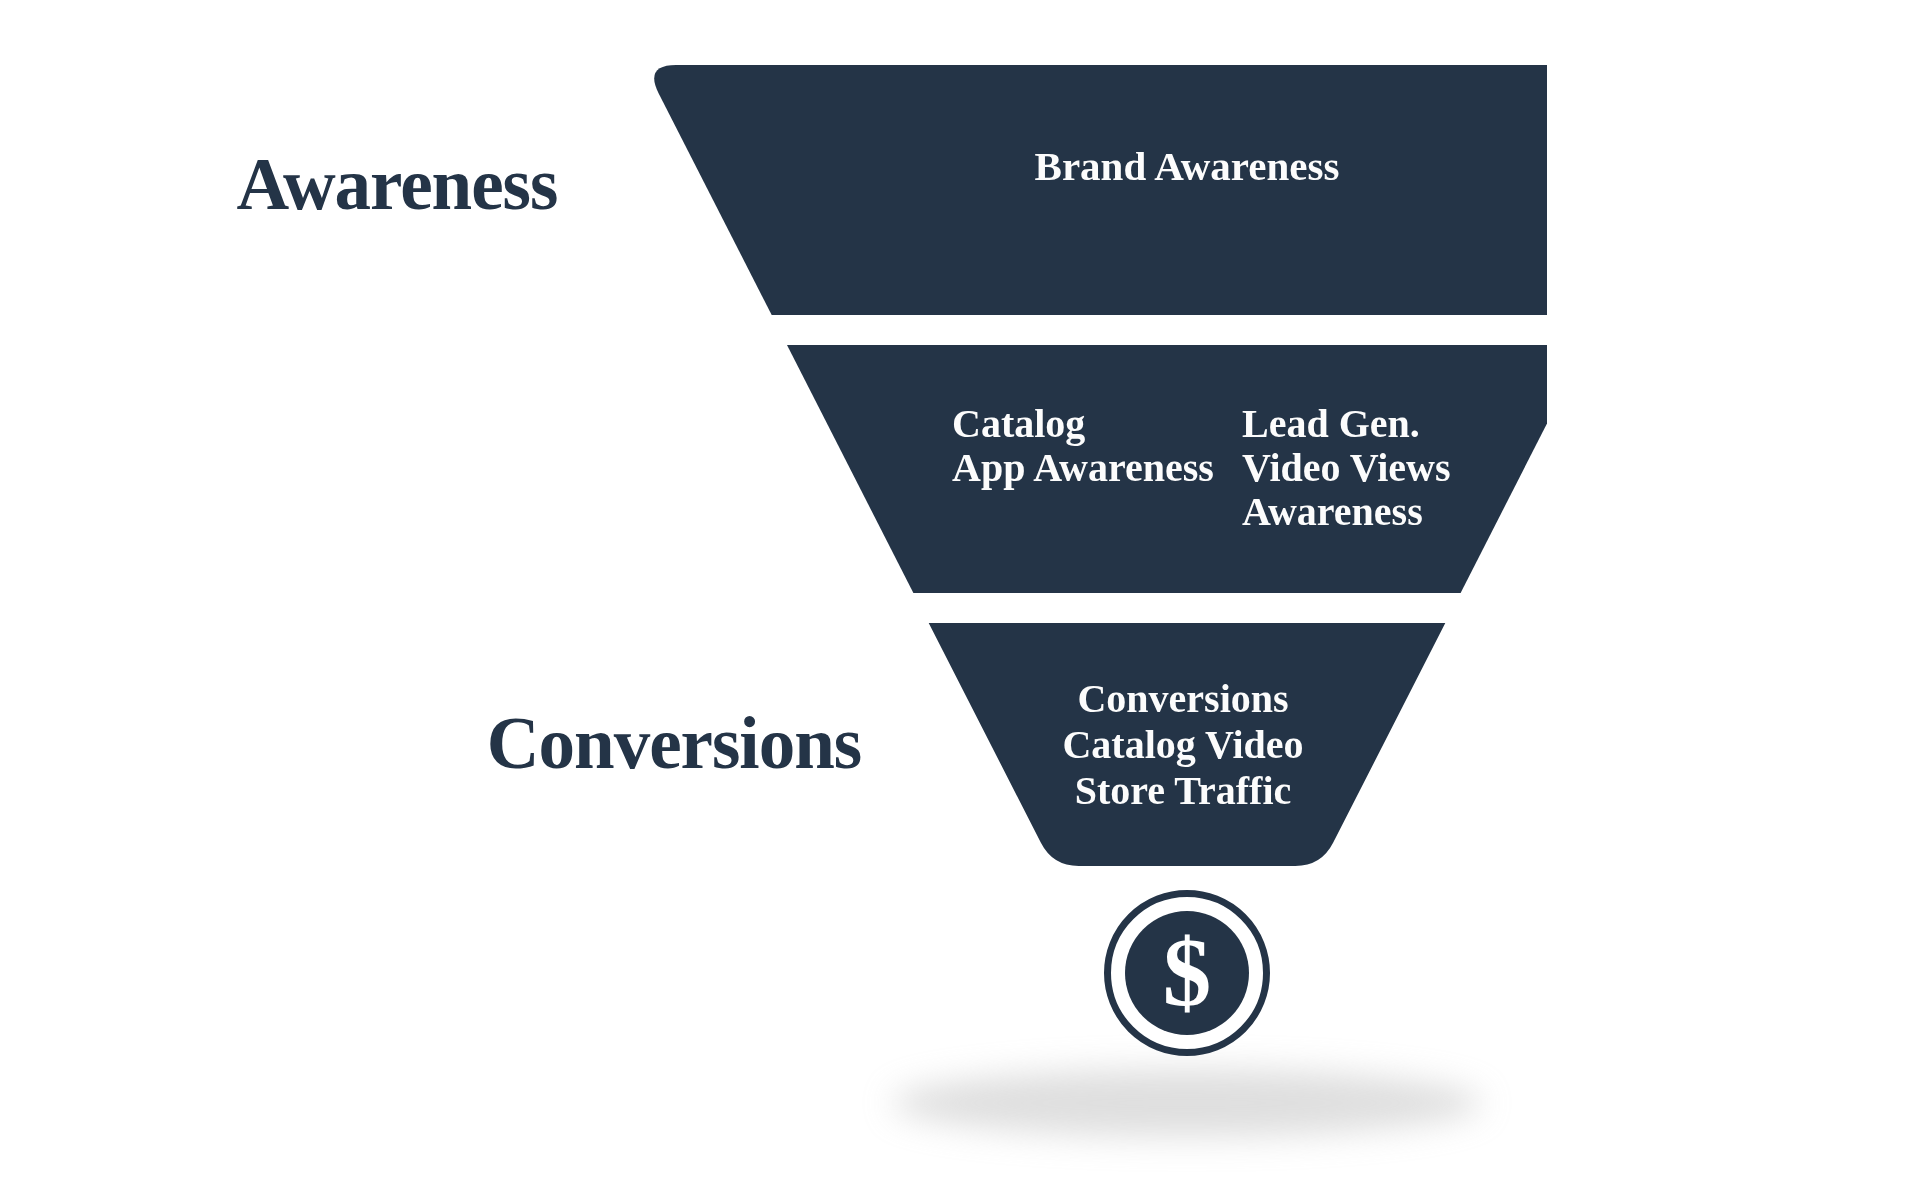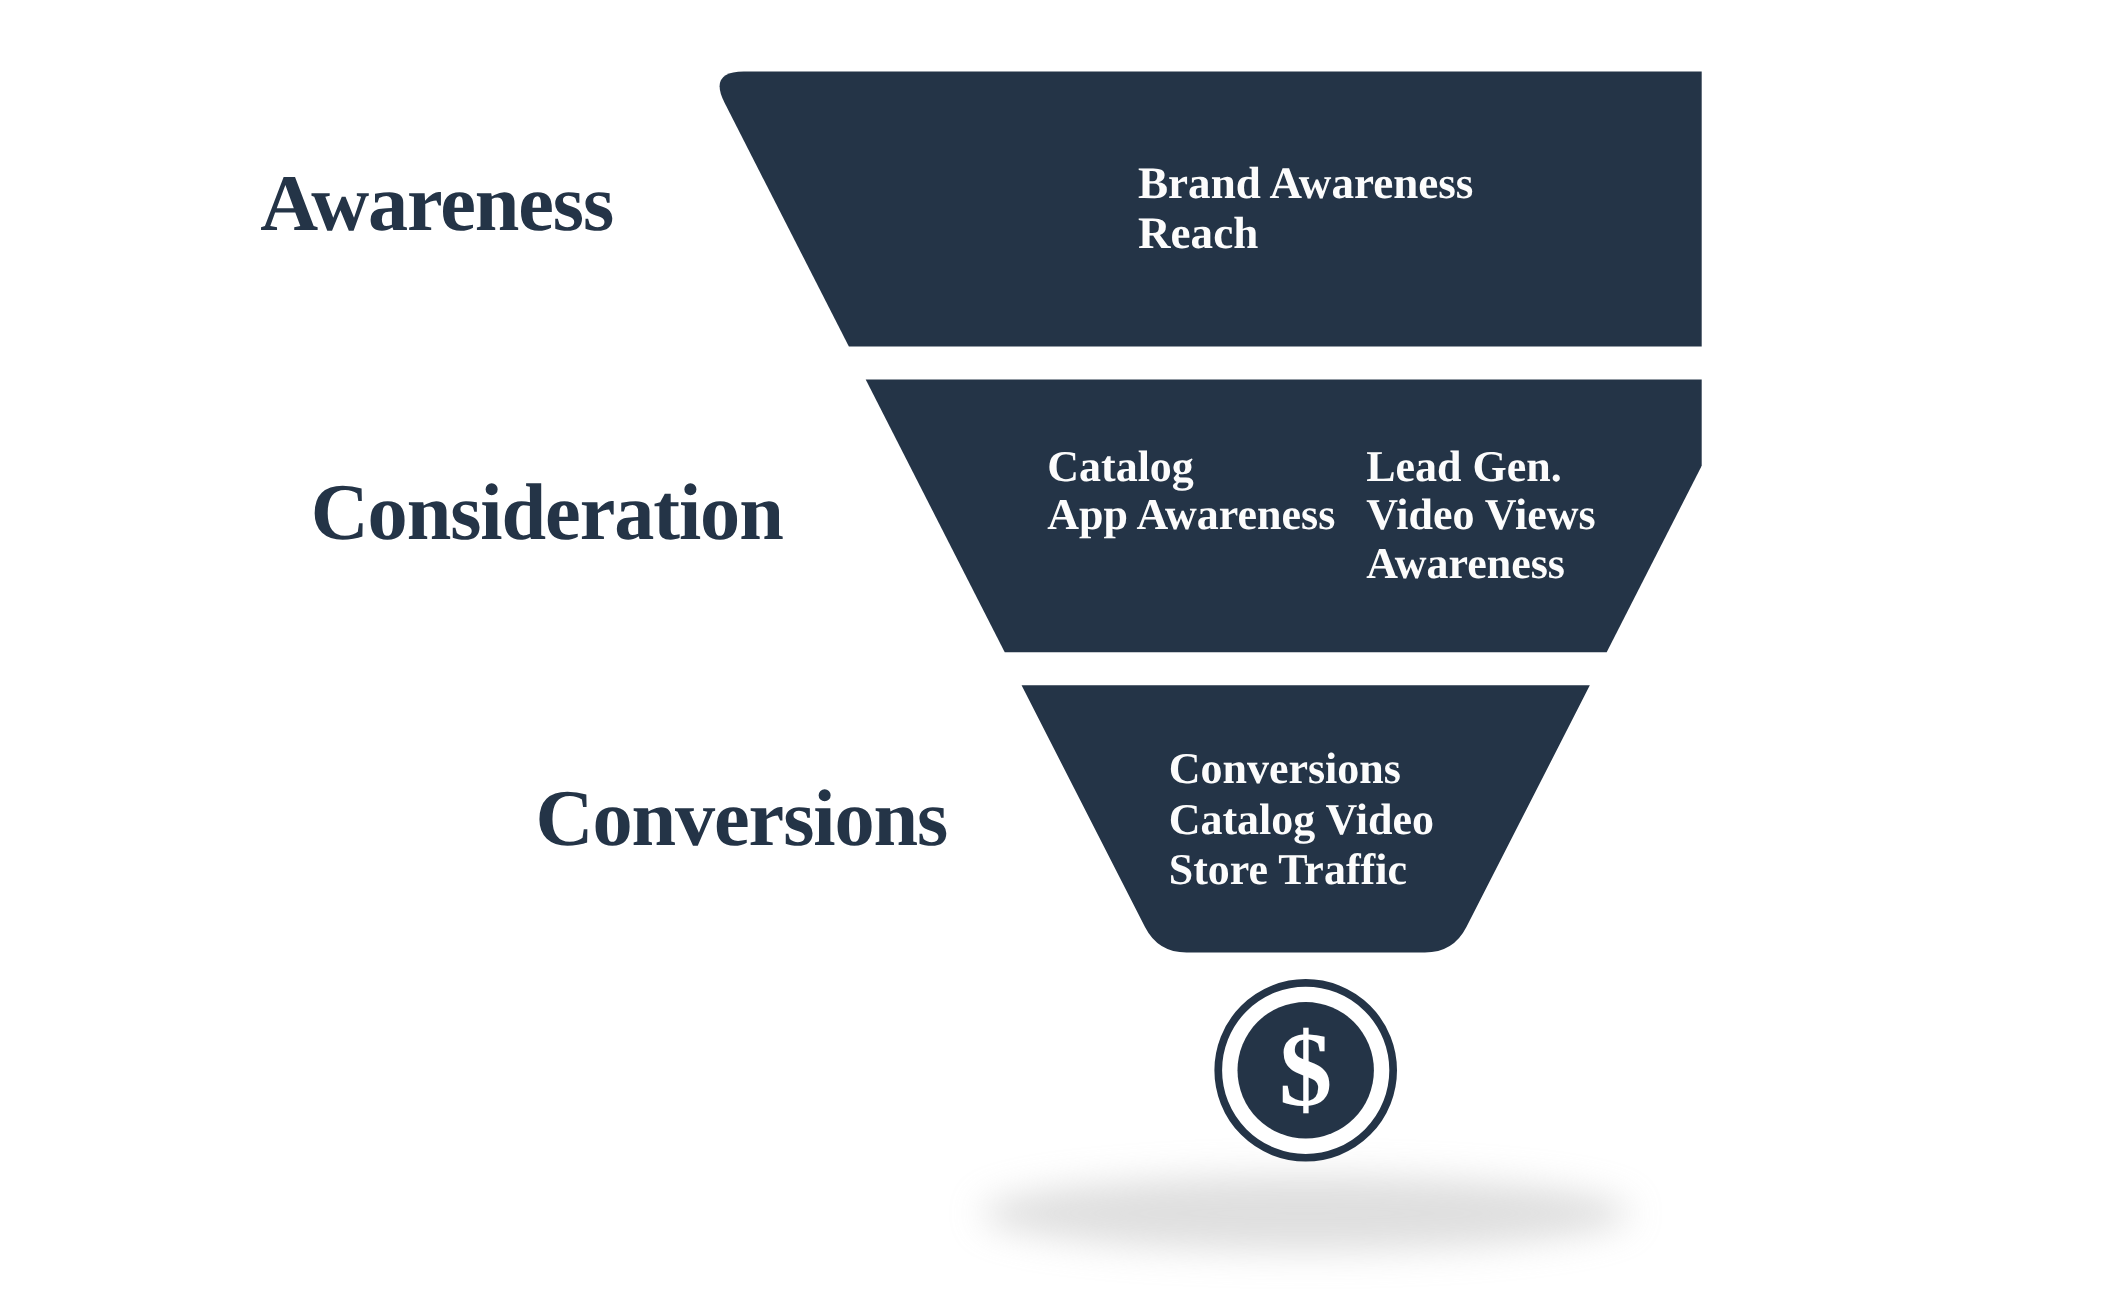--- a/index.html
+++ b/index.html
@@ -35,21 +35,21 @@
   .label-awareness{left:397px;top:185px;}
   .label-consideration{left:497px;top:466px;}
   .label-conversions{left:674px;top:744px;}
 
   .stage-text{
     position:absolute;
     color:var(--text-light);
     font-weight:700;
     white-space:nowrap;
   }
-  .stage-text.centered{transform:translateX(-50%);text-align:left;}
+  .stage-text.centered{transform:translateX(-50%);text-align:center;}
   .stage1-items{left:1187px;top:144px;font-size:41px;line-height:45px;}
   .stage2-col-left{left:952px;top:402px;font-size:40px;line-height:44px;text-align:left;}
   .stage2-col-right{left:1242px;top:402px;font-size:40px;line-height:44px;text-align:left;}
   .stage3-items{left:1183px;top:676px;font-size:40px;line-height:46px;}
 
   .dollar-sign{
     position:absolute;
     left:1187px;top:972px;
     transform:translate(-50%,-50%);
     color:#ffffff;
@@ -78,26 +78,24 @@
 
     <path class="stage-shape" d="M 928.7 623 L 1445.3 623 L 1333.1 842.8 Q 1321.3 866 1295.3 866 L 1078.7 866 Q 1052.7 866 1040.9 842.8 Z"></path>
 
     <g>
       <circle class="coin-ring" cx="1187" cy="973" r="79.5"></circle>
       <circle class="coin-core" cx="1187" cy="973" r="62"></circle>
     </g>
   </svg>
 
   <div class="stage-label label-awareness">Awareness</div>
-  <div class="stage-label label-consideration">Consideration</div>
   <div class="stage-label label-conversions">Conversions</div>
 
   <div class="stage-text centered stage1-items">
     <div>Brand Awareness</div>
-    <div>Reach</div>
   </div>
 
   <div class="stage-text stage2-col-left">
     <div>Catalog</div>
     <div>App Awareness</div>
   </div>
 
   <div class="stage-text stage2-col-right">
     <div>Lead Gen.</div>
     <div>Video Views</div>

